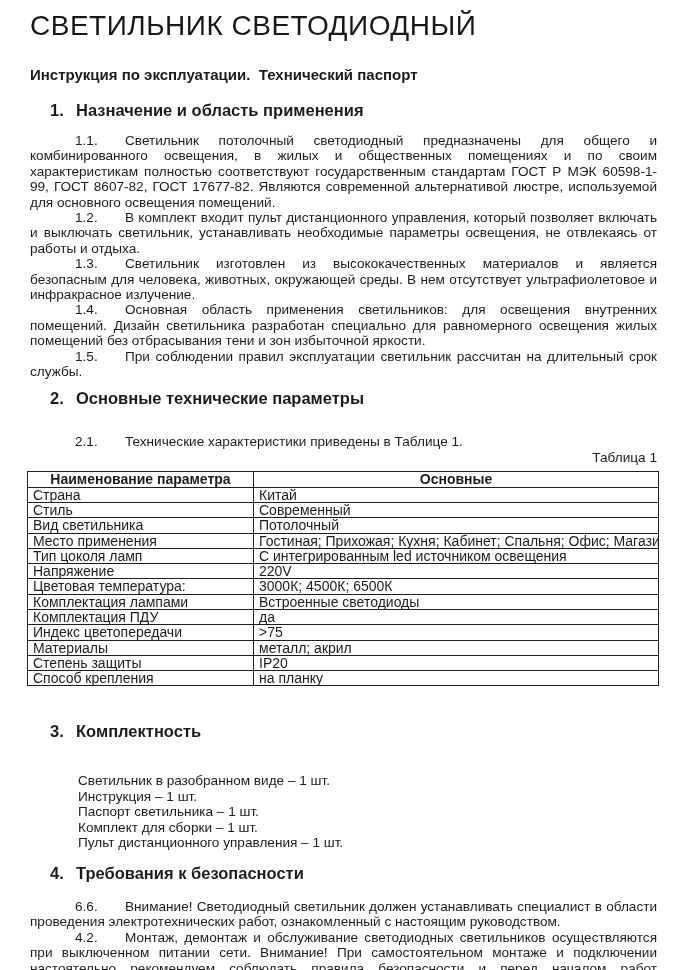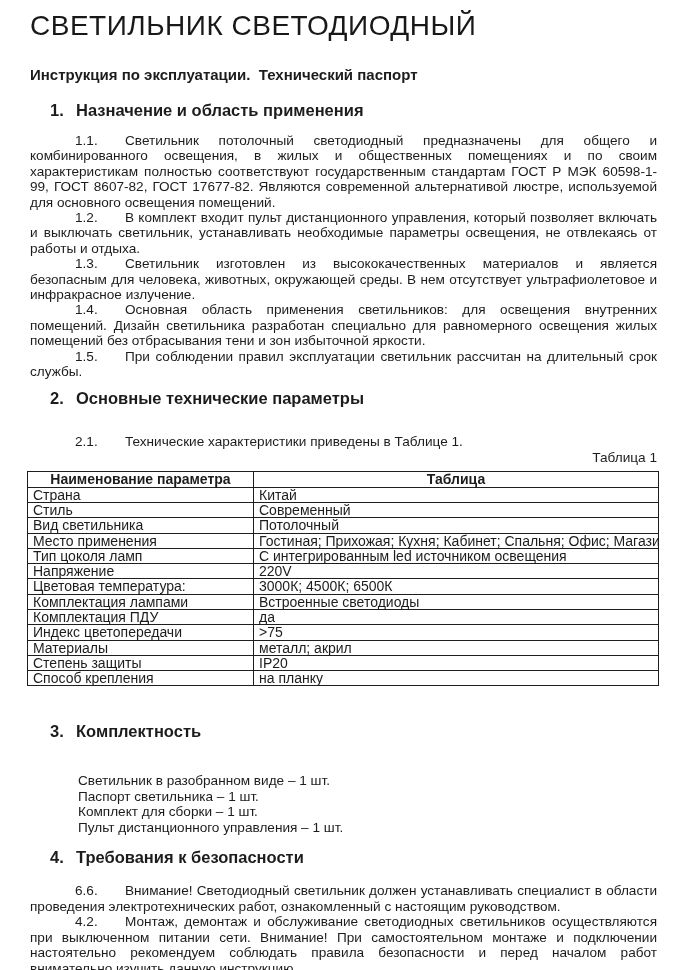--- a/index.html
+++ b/index.html
@@ -102,21 +102,21 @@
   <p class="table-caption">Таблица 1</p>
 
   <table class="spec">
     <colgroup>
         <col class="c1">
         <col class="c2">
       </colgroup>
     <thead>
       <tr>
         <th>Наименование параметра</th>
-        <th>Таблица</th>
+        <th>Основные</th>
       </tr>
     </thead>
     <tbody>
       <tr>
           <td>Страна</td>
           <td>Китай</td>
         </tr>
       <tr>
           <td>Стиль</td>
           <td>Современный</td>
@@ -164,20 +164,21 @@
       <tr>
           <td>Способ крепления</td>
           <td>на планку</td>
         </tr>
     </tbody>
   </table>
 
   <h2 class="sec-head sec3-head"><span class="hnum">3.</span><span>Комплектность</span></h2>
   <div class="kit-list">
     <p class="kit-item">Светильник в разобранном виде – 1 шт.</p>
+    <p class="kit-item">Инструкция – 1 шт.</p>
     <p class="kit-item">Паспорт светильника – 1 шт.</p>
     <p class="kit-item">Комплект для сборки – 1 шт.</p>
     <p class="kit-item">Пульт дистанционного управления – 1 шт.</p>
   </div>
 
   <h2 class="sec-head sec4-head"><span class="hnum">4.</span><span>Требования к безопасности</span></h2>
   <div class="paras paras-s4">
     <p class="para"><span class="pnum">6.6.</span><span>Внимание! Светодиодный светильник должен устанавливать специалист в области проведения электротехнических работ, ознакомленный с настоящим руководством.</span></p>
     <p class="para"><span class="pnum">4.2.</span><span>Монтаж, демонтаж и обслуживание светодиодных светильников осуществляются при выключенном питании сети. Внимание! При самостоятельном монтаже и подключении настоятельно рекомендуем соблюдать правила безопасности и перед началом работ внимательно изучить данную инструкцию.</span></p>
     <p class="para"><span class="pnum">4.3.</span><span>Во время установки и подключения светильника руки должны быть сухими.</span></p>

